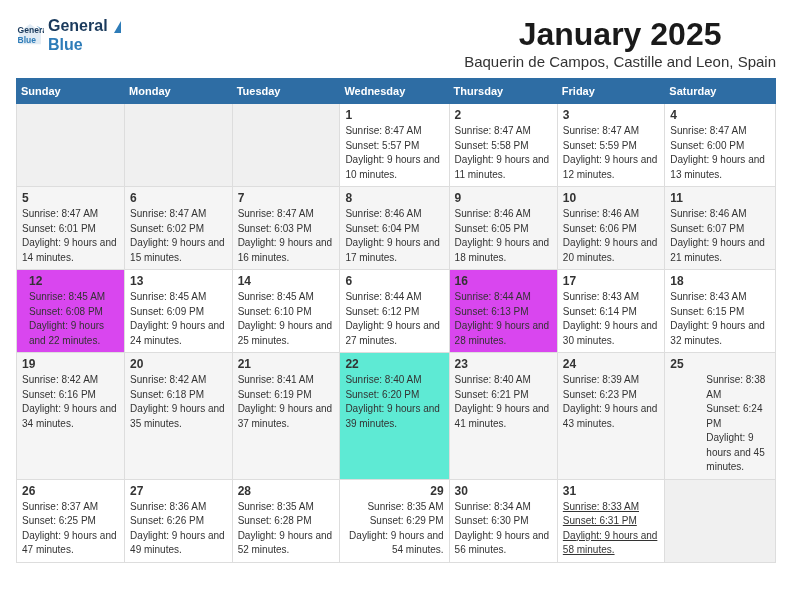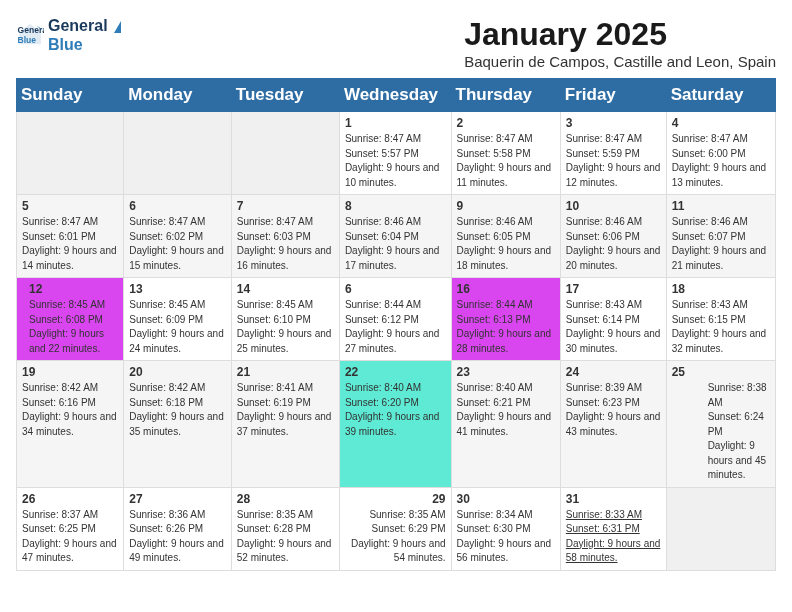--- a/index.html
+++ b/index.html
@@ -19,40 +19,40 @@
     .logo {
       display: flex;
       align-items: center;
       gap: 4px;
     }
     .logo-icon {
       width: 28px;
       height: 28px;
     }
     .title-section {
-      text-align: left;
+      text-align: center;
     }
     .month-year {
       font-size: 32px;
       font-weight: bold;
       color: #1a1a1a;
     }
     .location {
       font-size: 15px;
       color: #333;
     }
     .calendar-table {
       width: 100%;
       border-collapse: collapse;
       border: 1px solid #ccc;
     }
     .calendar-table th {
       background-color: #2e6da4;
       color: #fff;
-      font-size: 17px;
+      font-size: 11px;
       font-weight: bold;
       padding: 6px 4px;
       text-align: left;
       border: 1px solid #2e6da4;
     }
     .calendar-table td {
       vertical-align: top;
       padding: 4px 5px;
       border: 1px solid #ddd;
       width: 113px;

